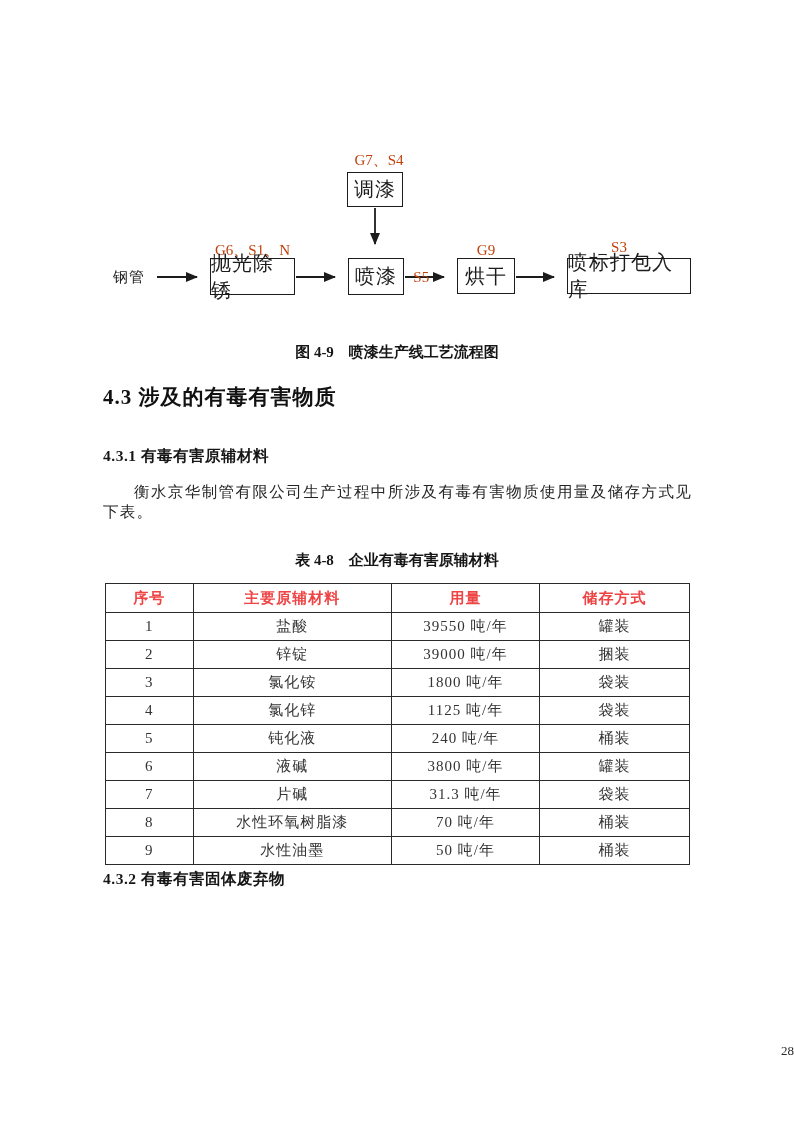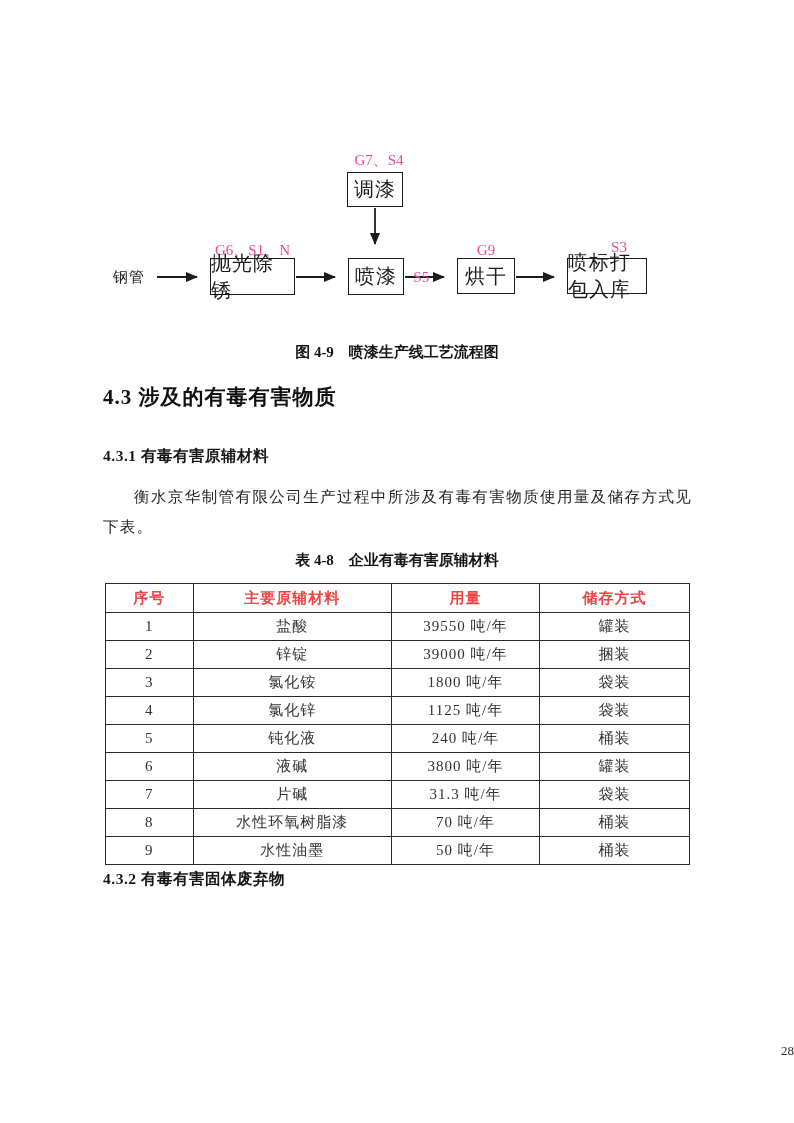--- a/index.html
+++ b/index.html
@@ -18,21 +18,21 @@
     position:absolute;
     border:1.6px solid #1c1c1c;
     display:flex;align-items:center;justify-content:center;
     font-size:20px;color:#1c1c1c;
     letter-spacing:1px;
     box-sizing:border-box;
     background:#fff;
   }
   .fc-ann{
     position:absolute;
-    font-size:15px;color:#ec4899;
+    font-size:15px;color:#c2410c;
     text-align:center;white-space:nowrap;
   }
   .fc-input{
     position:absolute;
     font-size:15px;color:#1c1c1c;letter-spacing:1px;
   }
   .fc-svg{position:absolute;left:0;top:0;}
 
   
   .fig-caption{
@@ -46,21 +46,21 @@
   }
   .sub-title{
     position:absolute;left:103px;
     font-weight:bold;font-size:15.5px;color:#161616;letter-spacing:0.5px;
     margin:0;
   }
   .sub-title.s431{top:446px;}
   .sub-title.s432{top:869px;}
   .body-para{
     position:absolute;left:103px;width:589px;
-    font-size:15.5px;line-height:30px;color:#262626;
+    font-size:15.5px;line-height:20px;color:#262626;
     text-align:justify;text-indent:2em;letter-spacing:1.2px;
     margin:0;
   }
   .para1{top:482px;}
   .para2{top:906px;}
   .table-caption{
     position:absolute;left:103px;top:551px;width:588px;
     text-align:center;font-weight:bold;font-size:15px;color:#161616;
   }
 
@@ -118,21 +118,21 @@
     <span class="fc-ann" style="left:210px;top:101px;width:85px;">G6、S1、N</span>
     <div class="fc-box" style="left:210px;top:118px;width:85px;height:37px;">抛光除锈</div>
 
     <span class="fc-ann" style="left:380px;top:100px;margin-top:28px;">G8、S5</span>
     <div class="fc-box" style="left:348px;top:118px;width:56px;height:37px;">喷漆</div>
 
     <span class="fc-ann" style="left:457px;top:102px;width:58px;">G9</span>
     <div class="fc-box" style="left:457px;top:118px;width:58px;height:36px;">烘干</div>
 
     <span class="fc-ann" style="left:567px;top:99px;width:104px;">S3</span>
-    <div class="fc-box" style="left:567px;top:118px;width:80px;height:36px;">喷标打包入库</div>
+    <div class="fc-box" style="left:567px;top:118px;width:124px;height:36px;">喷标打包入库</div>
   </div>
 
   <div class="fig-caption">图 4-9　喷漆生产线工艺流程图</div>
 
   <h1 class="section-title">4.3 涉及的有毒有害物质</h1>
 
   <h2 class="sub-title s431">4.3.1 有毒有害原辅材料</h2>
 
   <p class="body-para para1">衡水京华制管有限公司生产过程中所涉及有毒有害物质使用量及储存方式见下表。</p>
 

